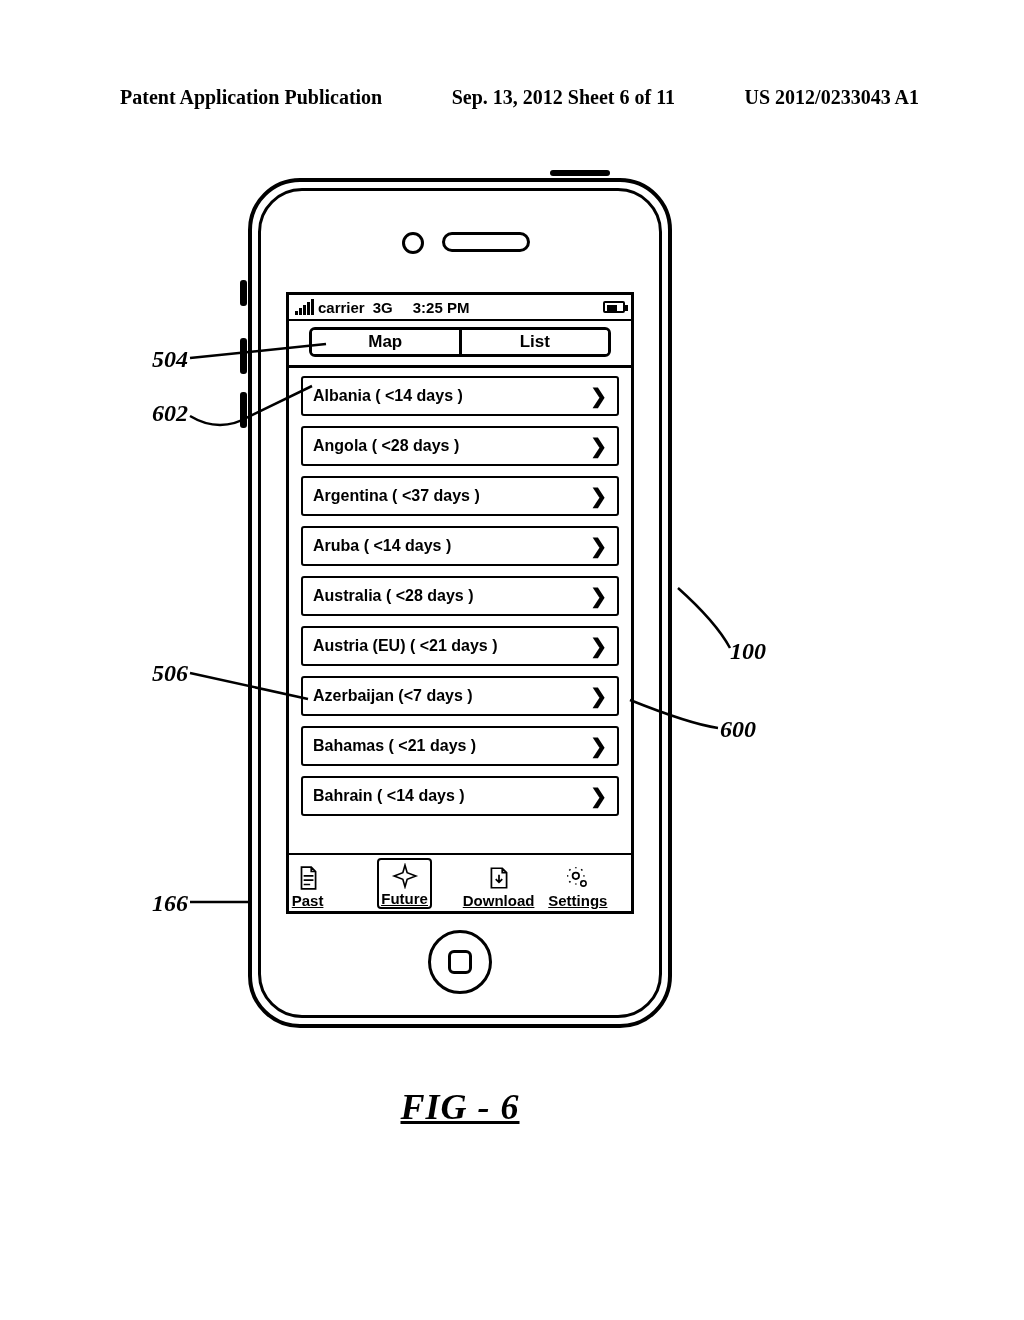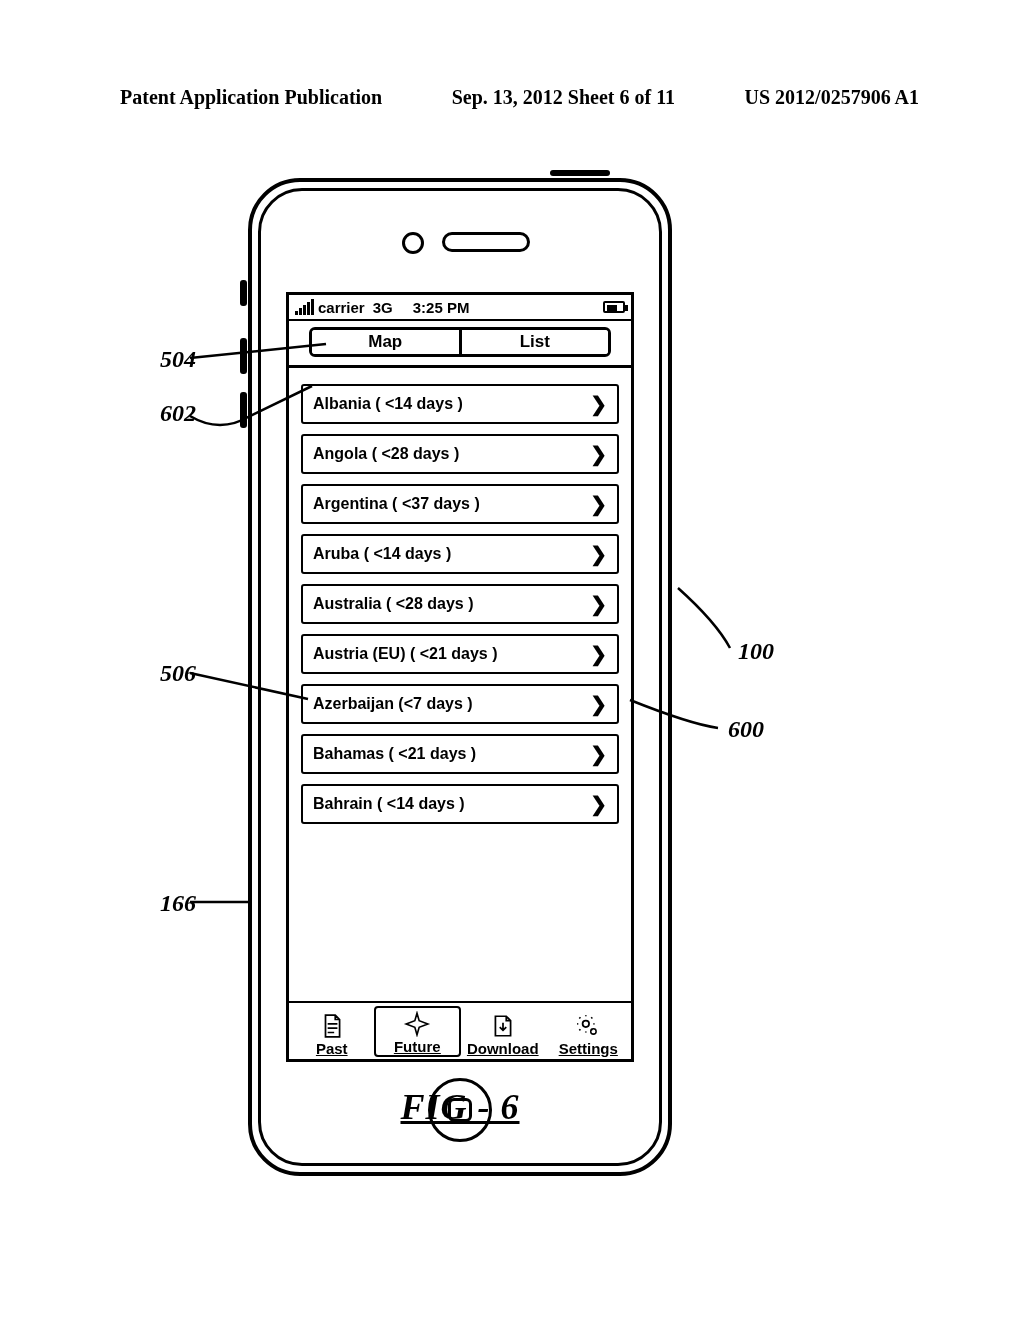--- a/index.html
+++ b/index.html
@@ -31,21 +31,21 @@
     width: 460px;
     height: 960px;
   }
 
   
   .phone-outer {
     position: absolute;
     top: 18px;
     left: 18px;
     width: 424px;
-    height: 998px;
+    height: 850px;
     border: 4.5px solid #000;
     border-radius: 52px;
     background: #fff;
   }
   .phone-inner-ring {
     position: absolute;
     inset: 6px;
     border: 3px solid #000;
     border-radius: 44px;
   }
@@ -154,21 +154,21 @@
     flex:1;
     background:#fff;
     border:none;
     font-weight:bold;
     font-size:17px;
     font-family: Arial, sans-serif;
   }
   .seg button + button { border-left:3px solid #000; }
 
   .list {
-    padding: 16px 12px 0;
+    padding: 8px 12px 0;
   }
   .row {
     border:2.5px solid #000;
     border-radius:3px;
     height: 40px;
     margin-bottom: 10px;
     display:flex;
     align-items:center;
     padding: 0 10px;
     font-weight:bold;
@@ -186,47 +186,46 @@
     height: 58px;
     border-top:2px solid #000;
     display:flex;
     justify-content:space-around;
     align-items:flex-end;
     padding-bottom:2px;
   }
   .tab {
     display:flex;
     flex-direction:column;
-    align-items:center;
+    align-items:flex-start;
     font-size:15px;
     font-weight:bold;
     width: 80px;
   }
   .tab.active {
     text-decoration: underline;
   }
   .tab.active .tab-body {
     border:2.5px solid #000;
     border-radius:4px;
-    padding:2px 18px 0;
+    padding:2px 2px 0;
   }
   .tab .tab-body {
     display:flex; flex-direction:column; align-items:center;
   }
   .tab .ico { height:28px; display:flex; align-items:center; justify-content:center; }
   .tab .lbl { text-decoration: underline; }
 
   
   .ref {
     position:absolute;
     font-family:"Times New Roman", serif;
     font-style:italic;
     font-size:24px;
     font-weight:600;
-    margin-left:8px;
   }
 
   .fig-caption {
     position:absolute;
     bottom: -8px;
     left: 50%;
     transform: translateX(-50%);
     font-family:"Times New Roman", serif;
     font-style:italic;
     font-weight:600;
@@ -240,21 +239,21 @@
     overflow:visible;
     pointer-events:none;
   }
 </style>
 </head>
 <body>
 
 <div class="page-header">
   <span class="left">Patent Application Publication</span>
   <span class="center">Sep. 13, 2012  Sheet 6 of 11</span>
-  <span class="right">US 2012/0257906 A1</span>
+  <span class="right">US 2012/0233043 A1</span>
 </div>
 
 <div class="figure-wrap">
 
   <div class="side-btn top"></div>
   <div class="side-btn mute"></div>
   <div class="side-btn vol1"></div>
   <div class="side-btn vol2"></div>
 
   <div class="phone-outer">

